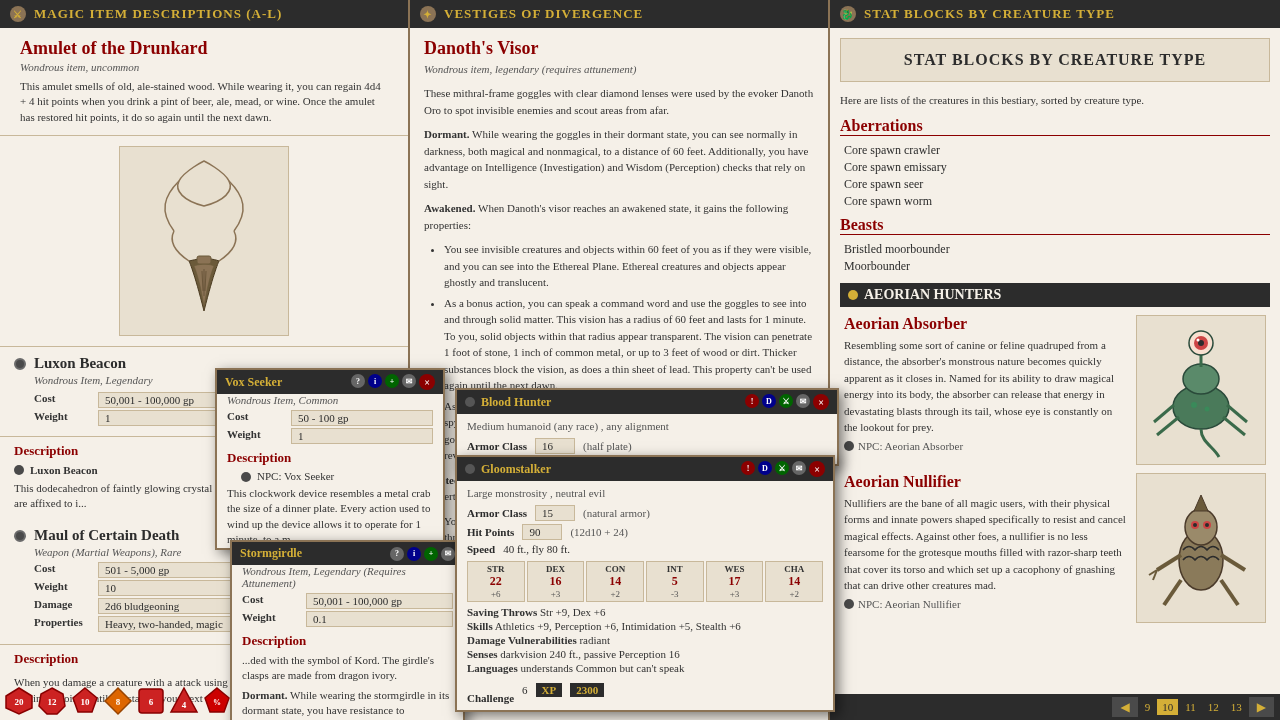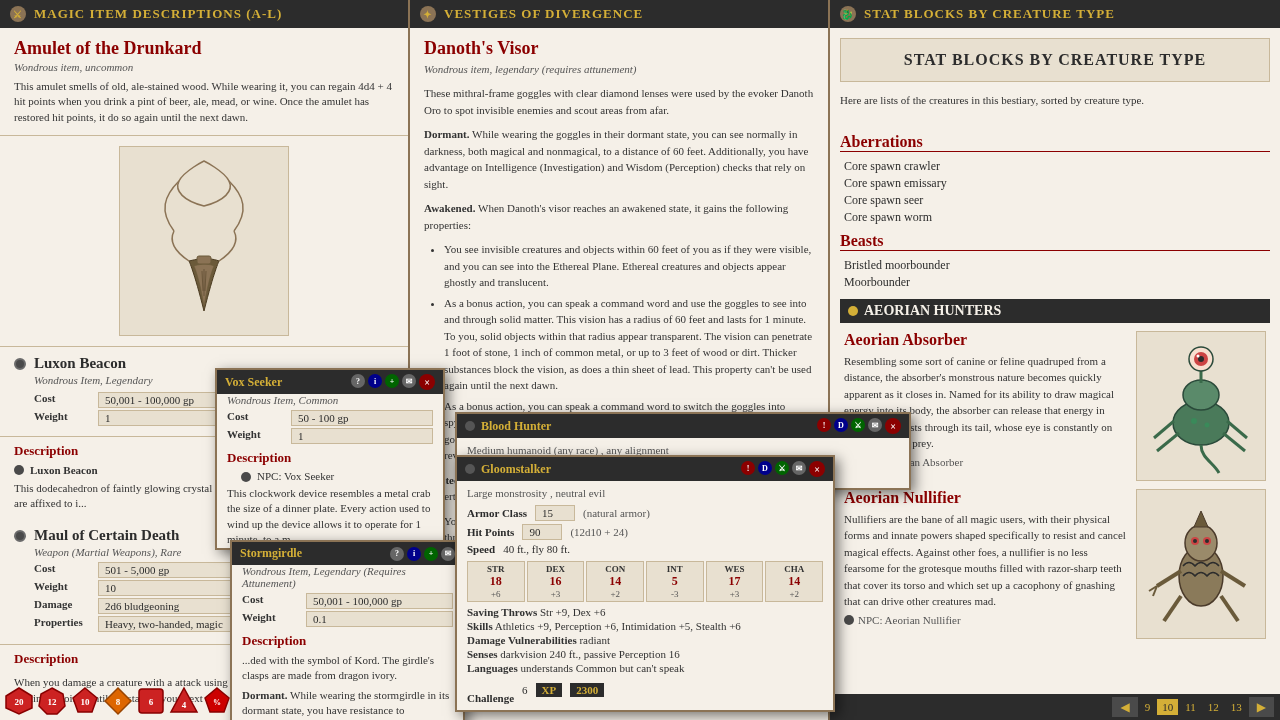--- a/index.html
+++ b/index.html
@@ -56,21 +56,21 @@
     }
 
     .left-panel-content {
       overflow-y: auto;
       flex: 1;
       padding: 0;
     }
 
     
     .item-section {
-      padding: 10px 14px;
+      padding: 10px 20px;
       border-bottom: 1px solid #c8b89a;
     }
 
     .item-title {
       font-size: 18px;
       font-weight: bold;
       color: #8b0000;
       margin-bottom: 2px;
     }
 
@@ -303,21 +303,21 @@
       font-size: 16px;
       font-weight: bold;
       letter-spacing: 1px;
       color: #2c2c2c;
     }
 
     .right-body-text {
       font-size: 11px;
       color: #333;
       line-height: 1.5;
-      margin-bottom: 24px;
+      margin-bottom: 8px;
     }
 
     .creature-type-header {
       font-size: 16px;
       font-weight: bold;
       color: #8b0000;
       border-bottom: 1px solid #8b0000;
       margin: 6px 0;
     }
 
@@ -458,23 +458,23 @@
 
     
     .storm-window {
       top: 540px;
       left: 230px;
       width: 235px;
     }
 
     
     .blood-window {
-      top: 412px;
+      top: 388px;
       left: 455px;
-      width: 456px;
+      width: 384px;
     }
 
     
     .gloom-window {
       top: 455px;
       left: 455px;
       width: 380px;
     }
 
     .window-icons {
@@ -944,21 +944,21 @@
         </div>
 
         <div style="display:flex;align-items:center;gap:8px;margin-bottom:6px;">
           <span style="font-size:11px;font-weight:bold;">Speed</span>
           <span style="font-size:11px;">40 ft., fly 80 ft.</span>
         </div>
 
         <div class="ability-scores">
           <div class="ability-box">
             <div class="ability-name">STR</div>
-            <div class="ability-score">18</div>
+            <div class="ability-score">22</div>
             <div class="ability-mod">+6</div>
           </div>
           <div class="ability-box">
             <div class="ability-name">DEX</div>
             <div class="ability-score">16</div>
             <div class="ability-mod">+3</div>
           </div>
           <div class="ability-box">
             <div class="ability-name">CON</div>
             <div class="ability-score">14</div>

